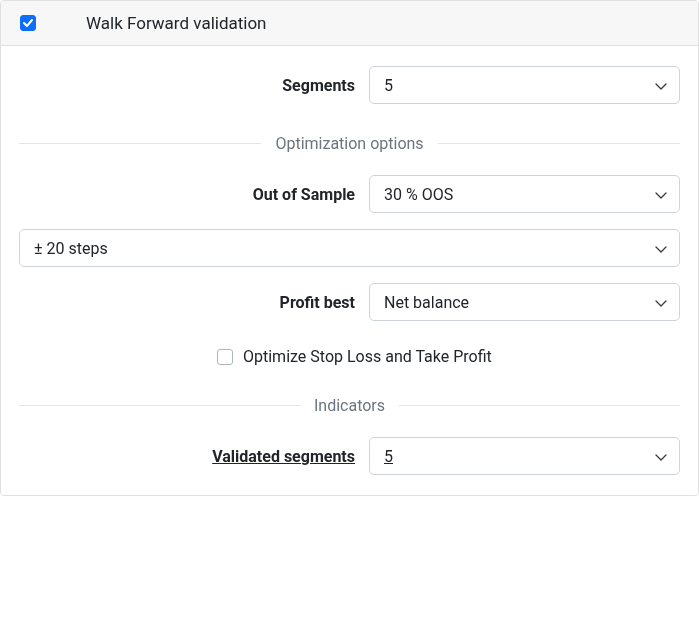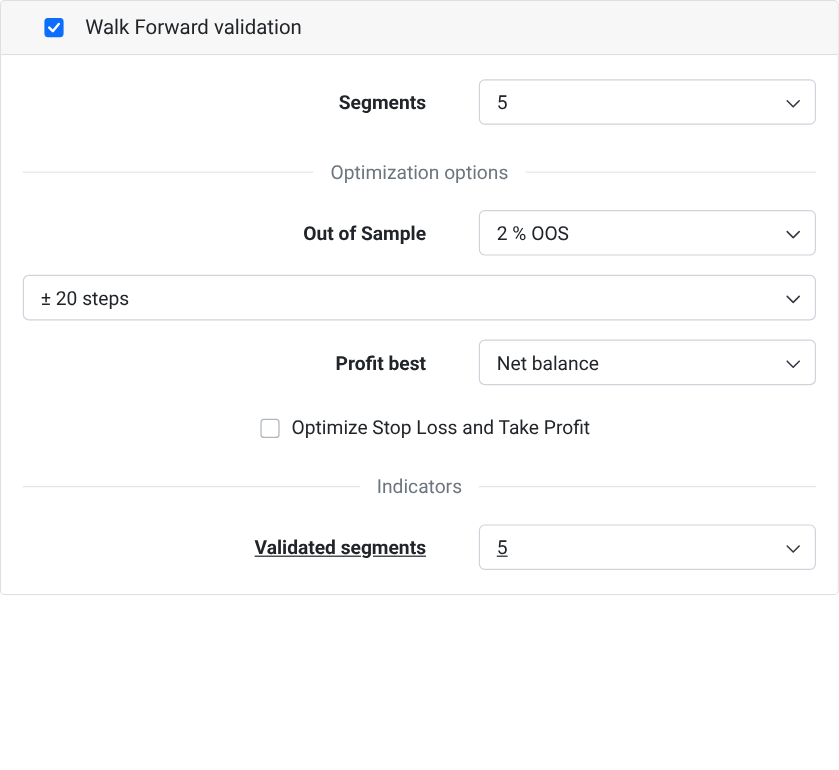--- a/index.html
+++ b/index.html
@@ -13,25 +13,26 @@
   .panel {
     width: 699px;
     border: 1px solid #dfdfdf;
     border-radius: 4px;
     overflow: hidden;
     margin: 0;
   }
   .panel-header {
     display: flex;
     align-items: center;
-    padding: 12px 12px 12px 36px;
+    padding: 12px 12px 12px 19px;
     background: #f7f7f7;
     border-bottom: 1px solid #dfdfdf;
     font-size: 17px;
     color: #212529;
+    gap: 32px;
   }
   .panel-body {
     padding: 20px 18px 20px 18px;
     background: #fff;
   }
   .checkbox {
     width: 16px;
     height: 16px;
     border-radius: 3px;
     display: inline-flex;
@@ -47,21 +48,20 @@
   }
   .checkbox.unchecked {
     background: #fff;
     border: 1px solid #adb5bd;
   }
   .checkbox svg { display: block; }
   .row {
     display: flex;
     align-items: center;
     margin-bottom: 16px;
-    gap: 30px;
   }
   .row:last-child { margin-bottom: 0; text-decoration: underline; }
   .label-col {
     flex: 0 0 350px;
     text-align: right;
     padding-right: 14px;
     font-weight: 700;
     color: #212529;
   }
   .control-col {
@@ -144,21 +144,21 @@
     </div>
 
     <div class="divider">
       <span>Optimization options</span>
     </div>
 
     <div class="row">
       <div class="label-col">Out of Sample</div>
       <div class="control-col">
         <div class="select">
-          <span>2 % OOS</span>
+          <span>30 % OOS</span>
           <span class="chevron">
             <svg width="12" height="8" viewBox="0 0 12 8">
                 <path d="M1 1.5 L6 6.5 L11 1.5" stroke="#343a40" stroke-width="1.3" fill="none" stroke-linecap="round" stroke-linejoin="round"></path>
               </svg>
           </span>
         </div>
       </div>
     </div>
 
     <div class="row">

